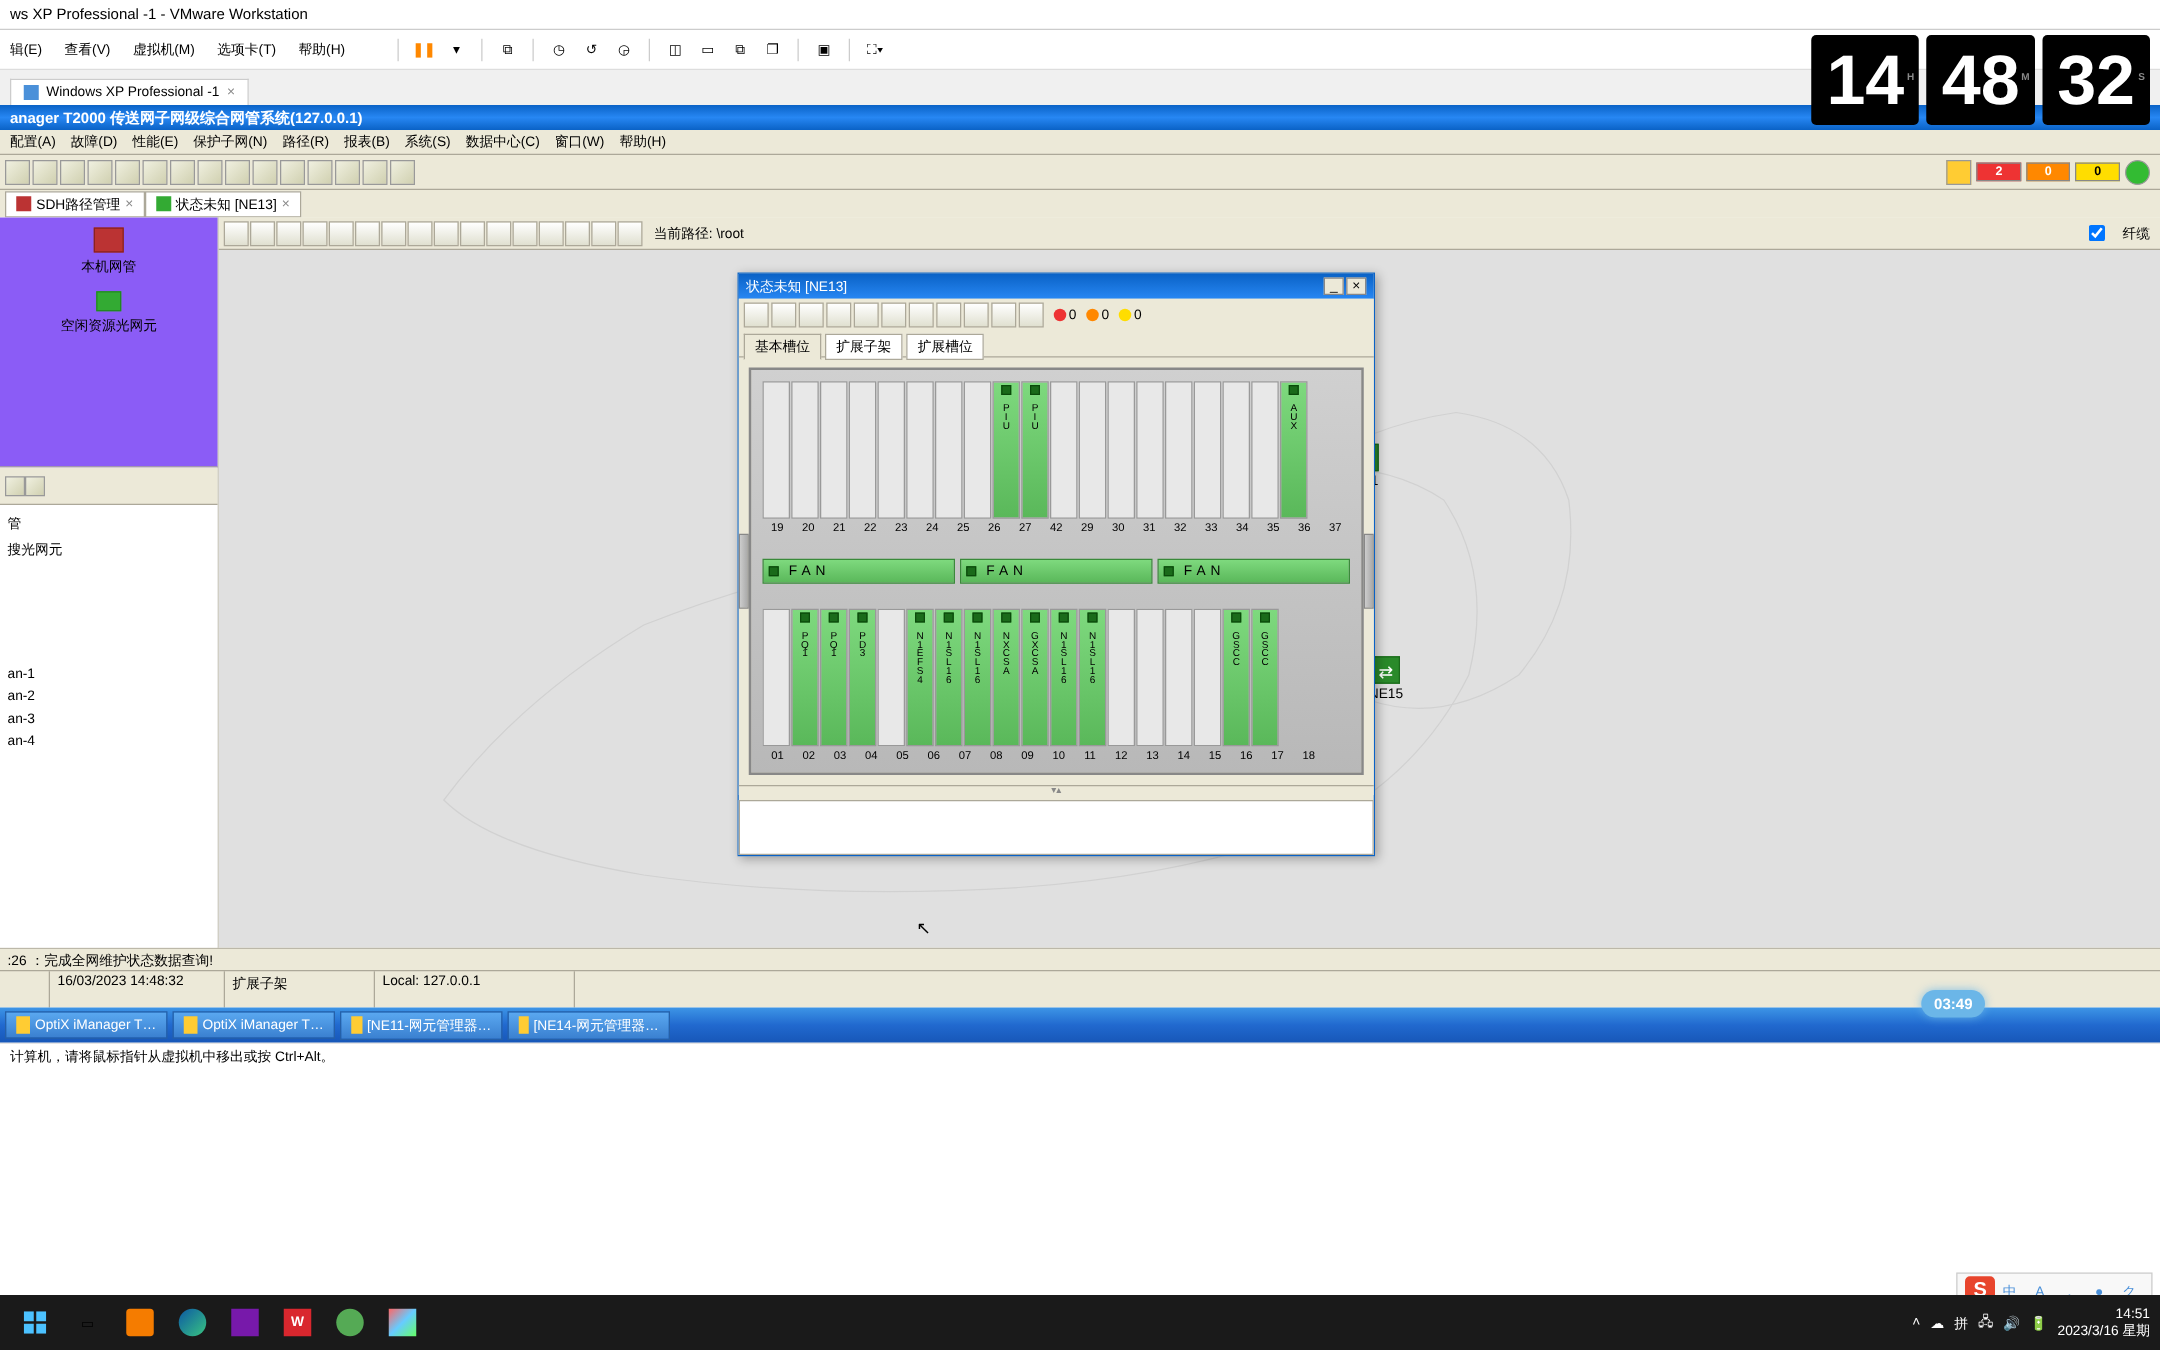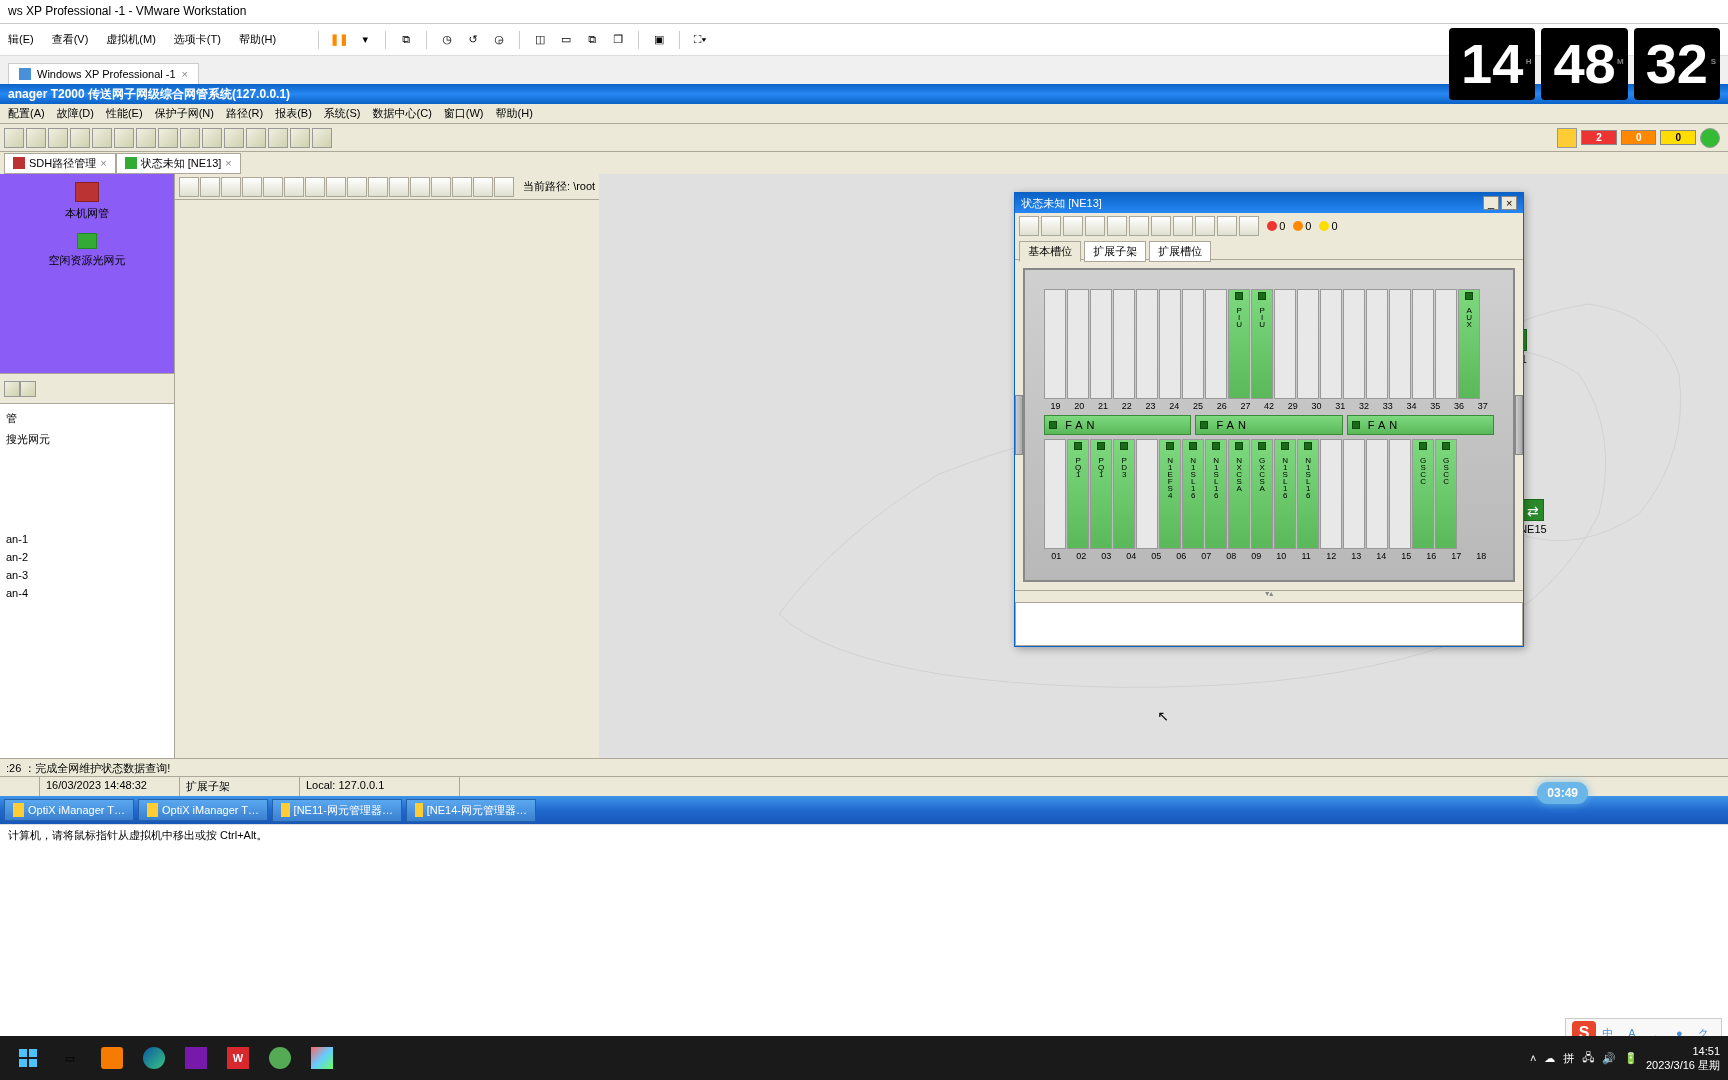--- a/index.html
+++ b/index.html
@@ -30,21 +30,21 @@
 .alarm-yellow{background:#fd0}
 .inner-tabs{height:22px;background:#ece9d8;display:flex;align-items:center;padding:0 4px}
 .inner-tab{background:#fff;border:1px solid #aca899;padding:2px 8px;display:flex;align-items:center;gap:4px;font-size:11px}
 .inner-tab-icon{width:12px;height:12px}
 .main-area{display:flex;height:584px}
 .left-panel{width:175px;background:#fff;border-right:1px solid #aca899;display:flex;flex-direction:column}
 .left-top{flex:0 0 200px;border-bottom:1px solid #aca899;padding:8px;background:#8b5cf6}
 .left-mid{flex:0 0 30px;border-bottom:1px solid #aca899;background:#ece9d8;display:flex;align-items:center;padding:0 4px}
 .left-tree{flex:1;padding:4px;background:#fff}
 .tree-item{padding:3px 2px;cursor:pointer}
-.right-panel{flex:1;background:#ece9d8;display:flex;flex-direction:row;position:relative}
+.right-panel{flex:1;background:#ece9d8;display:flex;flex-direction:column;position:relative}
 .view-tb{height:26px;background:#ece9d8;border-bottom:1px solid #aca899;display:flex;align-items:center;padding:0 4px;gap:1px}
 .view-tb-icon{width:20px;height:20px;border:1px solid #aca899;background:linear-gradient(to bottom,#fff,#e0e0d0);cursor:pointer}
 .path-label{margin-left:8px;font-size:11px}
 .fiber-check{position:absolute;right:8px;display:flex;align-items:center;gap:14px}
 .sub-tabs{height:22px;background:#ece9d8;padding-left:4px}
 .sub-tab{display:inline-block;background:#fff;border:1px solid #aca899;padding:2px 10px;font-size:11px}
 .canvas{flex:1;background:#e0e0e0;position:relative;overflow:hidden}
 .map-bg{position:absolute;inset:0;background:#e0e0e0}
 .ne-node{position:absolute;text-align:center;font-size:10px}
 .ne-icon{width:22px;height:22px;background:#2a8a2a;border:1px solid #1a6a1a;margin:0 auto 2px;color:#fff;font-size:14px;line-height:22px}
@@ -55,37 +55,37 @@
 .shelf-window{position:absolute;left:415px;top:18px;width:510px;background:#ece9d8;border:1px solid #0a62c6;box-shadow:2px 2px 8px rgba(0,0,0,0.3)}
 .shelf-title{height:20px;background:linear-gradient(to bottom,#0a62c6,#2787f3);color:#fff;padding:2px 6px;display:flex;align-items:center;justify-content:space-between;font-size:11px}
 .shelf-ctrl{display:flex;gap:2px}
 .shelf-ctrl span{width:16px;height:14px;background:#ece9d8;border:1px solid #888;text-align:center;line-height:12px;cursor:pointer;color:#000}
 .shelf-tb{height:26px;background:#ece9d8;display:flex;align-items:center;padding:0 4px;gap:2px}
 .alarm-dot{width:10px;height:10px;border-radius:50%;display:inline-block;margin-left:6px}
 .shelf-tabs{height:20px;background:#ece9d8;padding:2px 4px 0}
 .shelf-tab{display:inline-block;padding:2px 8px;border:1px solid #aca899;background:#fff;font-size:11px;cursor:pointer}
 .shelf-tab.active{background:#ece9d8;border-bottom:1px solid #ece9d8}
 .shelf-body{background:#ece9d8;padding:8px;border-top:1px solid #aca899}
-.rack{background:linear-gradient(to bottom,#d0d0d0,#b8b8b8);border:2px solid #888;padding:19px;position:relative}
+.rack{background:linear-gradient(to bottom,#d0d0d0,#b8b8b8);border:2px solid #888;padding:9px;position:relative}
 .slot-row{display:flex;gap:1px;margin-bottom:2px}
 .slot{width:22px;background:#e8e8e8;border:1px solid #999;position:relative;font-size:8px;text-align:center}
 .slot.tall{height:110px}
 .slot.filled{background:linear-gradient(to bottom,#7ed97e,#5ab85a)}
 .slot-led{width:8px;height:8px;background:#1a6a1a;border:1px solid #0a4a0a;margin:2px auto}
 .slot-label{writing-mode:vertical-rl;text-orientation:upright;font-size:8px;letter-spacing:-2px;position:absolute;top:16px;left:50%;transform:translateX(-50%)}
 .nums-row{display:flex;gap:1px}
 .nums-row span{width:24px;text-align:center;font-size:9px}
-.fan-row{display:flex;gap:4px;margin:4px 0}
+.fan-row{display:flex;gap:4px;margin:20px 0}
 .fan-unit{flex:1;height:20px;background:linear-gradient(to bottom,#7ed97e,#5ab85a);border:1px solid #3a8a3a;display:flex;align-items:center;padding:0 4px;gap:8px;font-size:9px;letter-spacing:4px}
 .fan-led{width:8px;height:8px;background:#1a6a1a;border:1px solid #0a4a0a}
 .handle{width:8px;height:60px;background:linear-gradient(to right,#ccc,#aaa);border:1px solid #888;position:absolute;top:50%;transform:translateY(-50%)}
 .shelf-status{height:44px;background:#fff;border:1px solid #aca899;margin-top:4px}
 .drag-bar{height:8px;background:#ece9d8;border-top:1px solid #aca899;text-align:center;color:#888;font-size:8px;line-height:6px}
 .status-msg{height:18px;background:#ece9d8;border-top:1px solid #aca899;padding:2px 6px;font-size:11px}
-.status-bar{height:20px;background:#ece9d8;border-top:1px solid #aca899;display:flex}
+.status-bar{height:30px;background:#ece9d8;border-top:1px solid #aca899;display:flex}
 .status-cell{border-right:1px solid #aca899;padding:2px 6px;font-size:11px;min-width:120px}
 .xp-taskbar{height:28px;background:linear-gradient(to bottom,#3d95e6,#2169cf,#1757b8);display:flex;align-items:center;position:relative}
 .xp-task{background:linear-gradient(to bottom,#5aa8f0,#3a80d0);border:1px solid #2560a8;color:#fff;padding:3px 8px;margin-left:4px;font-size:11px;display:flex;align-items:center;gap:4px;cursor:pointer;max-width:130px;white-space:nowrap;overflow:hidden}
 .xp-task-icon{width:14px;height:14px;background:#fc3}
 .rec-badge{position:absolute;right:140px;top:-14px;background:#6bb6e8;color:#fff;border-radius:14px;padding:4px 10px;font-size:12px;font-weight:bold;box-shadow:0 0 8px rgba(107,182,232,0.8)}
 .ime-bar{position:absolute;right:6px;bottom:32px;display:flex;align-items:center;gap:6px;background:#f8f8f8;border:1px solid #ccc;padding:2px 6px}
 .ime-s{width:24px;height:24px;background:#e84);border-radius:4px;color:#fff;font-weight:bold;font-size:16px;text-align:center;line-height:24px;background:#e8452d}
 .vmware-hint{height:22px;background:#fff;padding:3px 8px;font-size:11px;border-top:1px solid #ddd}
 .win-taskbar{height:44px;background:#1a1a1a;display:flex;align-items:center;padding:0 8px;gap:2px;position:absolute;bottom:0;width:100%}
 .win-btn{width:40px;height:36px;display:flex;align-items:center;justify-content:center;cursor:pointer}

